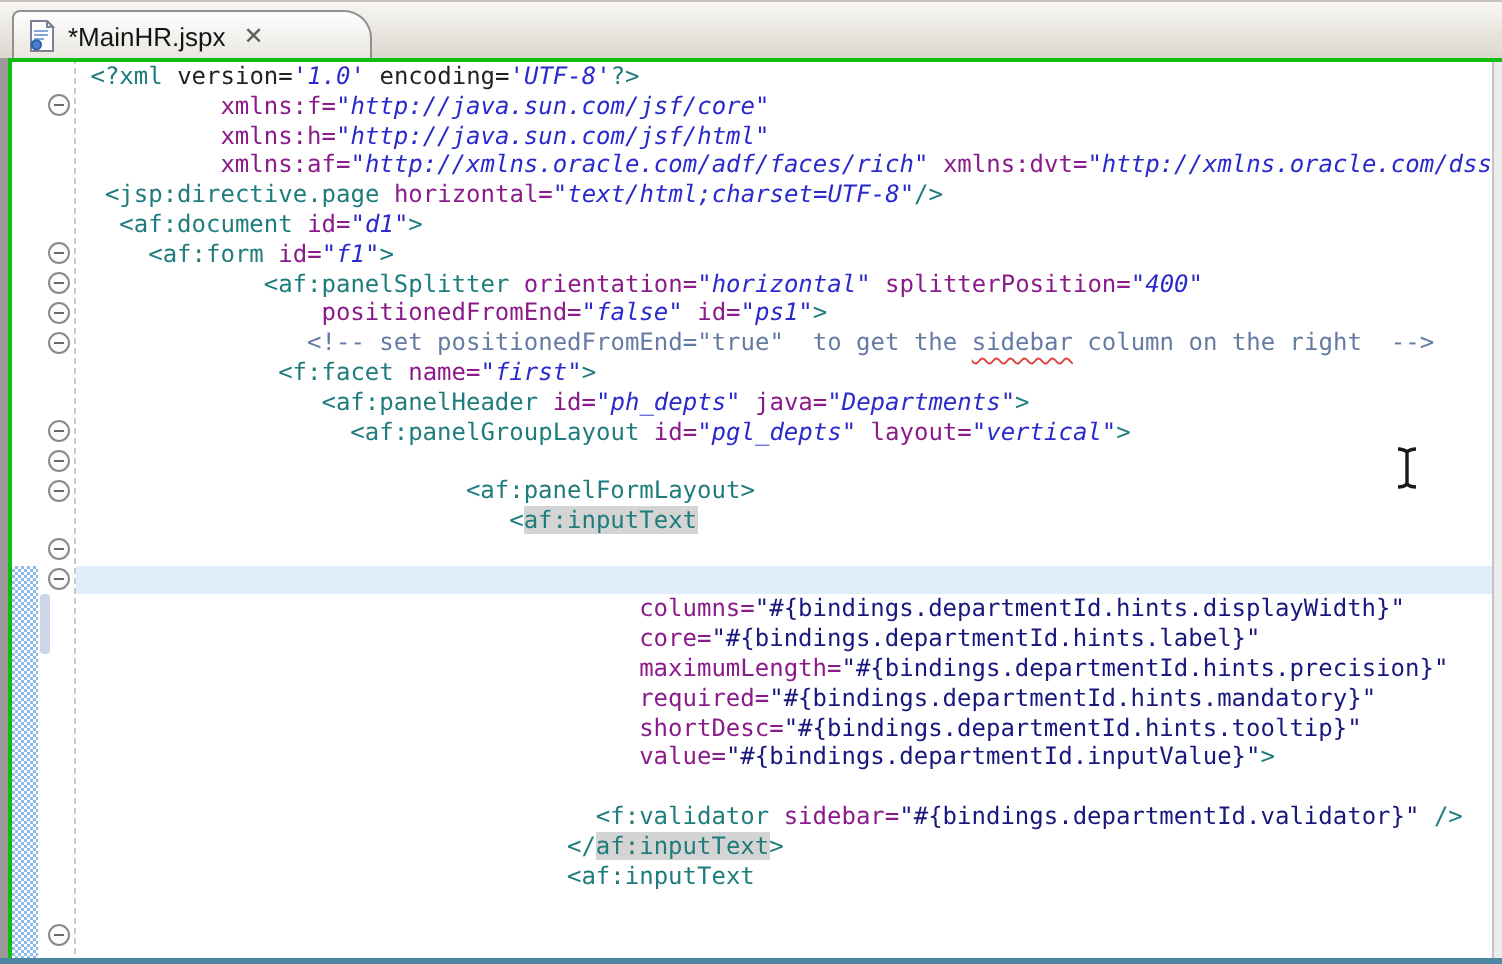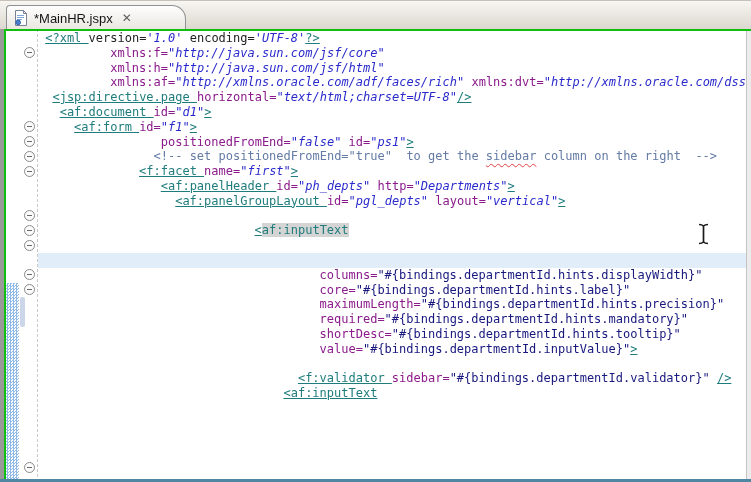--- a/index.html
+++ b/index.html
@@ -44,21 +44,21 @@
         font-family:"DejaVu Sans Mono",monospace;font-size:12px;color:#222;}
   .code-line{height:14.8px;line-height:14.8px;white-space:pre;}
   .code-line.current{background:var(--current-line);}
   .tk-val{font-style:italic;}
   .tk-occ{background:var(--occ-bg);}
   .tk-miss{text-decoration-line:underline;text-decoration-style:wavy;
            text-decoration-color:var(--miss-red);text-decoration-thickness:1px;text-underline-offset:3px;}
 
   .ibeam{position:absolute;left:696px;top:223px;z-index:10;}
 </style>
-<style>.tk-tag{color:#1f7c7c;text-decoration:underline;}.tk-attr{color:#8b1a8b;}.tk-val{color:#2a2acc;}.tk-el{color:#17177e;}.tk-comment{color:#647ba4;}.tk-plain{color:#222222;}.tk-occ{color:#1f7c7c;}.tk-miss{color:#647ba4;}</style></head>
+<style>.tk-tag{color:#1f7c7c;}.tk-attr{color:#8b1a8b;}.tk-val{color:#2a2acc;}.tk-el{color:#17177e;}.tk-comment{color:#647ba4;}.tk-plain{color:#222222;}.tk-occ{color:#1f7c7c;}.tk-miss{color:#647ba4;}</style></head>
 <body>
 
 <div class="screen">
 
   <div class="tabbar">
     <div class="tab">
       <span style="display:inline-flex;">
         <svg width="14" height="16" viewBox="0 0 14 16">
           <path d="M1.5 0.5 h8 l3 3 v12 h-11 z" fill="#ffffff" stroke="#7a8194"></path>
           <path d="M9.5 0.5 v3 h3 z" fill="#e8ecf4" stroke="#7a8194"></path>
@@ -95,37 +95,40 @@
     </div>
 
   <div class="code">
       <div class="code-line" style="padding-left: 7.22px;"><span class="tk-tag">&lt;?xml </span><span class="tk-plain">version=</span><span class="tk-val">'1.0'</span><span class="tk-plain"> encoding=</span><span class="tk-val">'UTF-8'</span><span class="tk-tag">?&gt;</span></div>
       <div class="code-line" style="padding-left: 72.2px;"><span class="tk-attr">xmlns:f=</span><span class="tk-val">"http://java.sun.com/jsf/core"</span></div>
       <div class="code-line" style="padding-left: 72.2px;"><span class="tk-attr">xmlns:h=</span><span class="tk-val">"http://java.sun.com/jsf/html"</span></div>
       <div class="code-line" style="padding-left: 72.2px;"><span class="tk-attr">xmlns:af=</span><span class="tk-val">"http://xmlns.oracle.com/adf/faces/rich"</span><span class="tk-plain"> </span><span class="tk-attr">xmlns:dvt=</span><span class="tk-val">"http://xmlns.oracle.com/dss/adf</span></div>
       <div class="code-line" style="padding-left: 14.44px;"><span class="tk-tag">&lt;jsp:directive.page </span><span class="tk-attr">horizontal=</span><span class="tk-val">"text/html;charset=UTF-8"</span><span class="tk-tag">/&gt;</span></div>
       <div class="code-line" style="padding-left: 21.66px;"><span class="tk-tag">&lt;af:document </span><span class="tk-attr">id=</span><span class="tk-val">"d1"</span><span class="tk-tag">&gt;</span></div>
       <div class="code-line" style="padding-left: 36.1px;"><span class="tk-tag">&lt;af:form </span><span class="tk-attr">id=</span><span class="tk-val">"f1"</span><span class="tk-tag">&gt;</span></div>
+      <div class="code-line" style="padding-left: 93.86px;"><span class="tk-tag">&lt;af:panelSplitter </span><span class="tk-attr">orientation=</span><span class="tk-val">"horizontal"</span><span class="tk-plain"> </span><span class="tk-attr">splitterPosition=</span><span class="tk-val">"400"</span></div>
       <div class="code-line" style="padding-left: 122.74px;"><span class="tk-attr">positionedFromEnd=</span><span class="tk-val">"false"</span><span class="tk-plain"> </span><span class="tk-attr">id=</span><span class="tk-val">"ps1"</span><span class="tk-tag">&gt;</span></div>
       <div class="code-line" style="padding-left: 115.52px;"><span class="tk-comment">&lt;!-- set positionedFromEnd="true"  to get the </span><span class="tk-miss">sidebar</span><span class="tk-comment"> column on the right  --&gt;</span></div>
       <div class="code-line" style="padding-left: 101.08px;"><span class="tk-tag">&lt;f:facet </span><span class="tk-attr">name=</span><span class="tk-val">"first"</span><span class="tk-tag">&gt;</span></div>
-      <div class="code-line" style="padding-left: 122.74px;"><span class="tk-tag">&lt;af:panelHeader </span><span class="tk-attr">id=</span><span class="tk-val">"ph_depts"</span><span class="tk-plain"> </span><span class="tk-attr">http=</span><span class="tk-val">"Departments"</span><span class="tk-tag">&gt;</span></div>
+      <div class="code-line" style="padding-left: 122.74px;"><span class="tk-tag">&lt;af:panelHeader </span><span class="tk-attr">id=</span><span class="tk-val">"ph_depts"</span><span class="tk-plain"> </span><span class="tk-attr">java=</span><span class="tk-val">"Departments"</span><span class="tk-tag">&gt;</span></div>
       <div class="code-line" style="padding-left: 137.18px;"><span class="tk-tag">&lt;af:panelGroupLayout </span><span class="tk-attr">id=</span><span class="tk-val">"pgl_depts"</span><span class="tk-plain"> </span><span class="tk-attr">layout=</span><span class="tk-val">"vertical"</span><span class="tk-tag">&gt;</span></div>
       <div class="code-line" style="padding-left: 0px;"></div>
+      <div class="code-line" style="padding-left: 194.94px;"><span class="tk-tag">&lt;af:panelFormLayout&gt;</span></div>
       <div class="code-line" style="padding-left: 216.6px;"><span class="tk-tag">&lt;</span><span class="tk-occ">af:inputText</span></div>
       <div class="code-line" style="padding-left: 0px;"></div>
       <div class="code-line current" style="padding-left: 0px;"></div>
       <div class="code-line" style="padding-left: 281.58px;"><span class="tk-attr">columns=</span><span class="tk-el">"#{bindings.departmentId.hints.displayWidth}"</span></div>
       <div class="code-line" style="padding-left: 281.58px;"><span class="tk-attr">core=</span><span class="tk-el">"#{bindings.departmentId.hints.label}"</span></div>
       <div class="code-line" style="padding-left: 281.58px;"><span class="tk-attr">maximumLength=</span><span class="tk-el">"#{bindings.departmentId.hints.precision}"</span></div>
       <div class="code-line" style="padding-left: 281.58px;"><span class="tk-attr">required=</span><span class="tk-el">"#{bindings.departmentId.hints.mandatory}"</span></div>
       <div class="code-line" style="padding-left: 281.58px;"><span class="tk-attr">shortDesc=</span><span class="tk-el">"#{bindings.departmentId.hints.tooltip}"</span></div>
       <div class="code-line" style="padding-left: 281.58px;"><span class="tk-attr">value=</span><span class="tk-el">"#{bindings.departmentId.inputValue}"</span><span class="tk-tag">&gt;</span></div>
       <div class="code-line" style="padding-left: 0px;"></div>
       <div class="code-line" style="padding-left: 259.92px;"><span class="tk-tag">&lt;f:validator </span><span class="tk-attr">sidebar=</span><span class="tk-el">"#{bindings.departmentId.validator}"</span><span class="tk-plain"> </span><span class="tk-tag">/&gt;</span></div>
+      <div class="code-line" style="padding-left: 245.48px;"><span class="tk-tag">&lt;/</span><span class="tk-occ">af:inputText</span><span class="tk-tag">&gt;</span></div>
       <div class="code-line" style="padding-left: 245.48px;"><span class="tk-tag">&lt;af:inputText</span></div>
     </div>
 
   <svg class="ibeam" width="15" height="22" viewBox="0 0 15 22">
     <path d="M3 1.5 Q6 1.5 7.5 3 Q9 1.5 12 1.5 M7.5 3 L7.5 19 M3 20.5 Q6 20.5 7.5 19 Q9 20.5 12 20.5" stroke="#1a1a1a" stroke-width="1.7" fill="none"></path>
   </svg>
 
   <div class="right-strip"></div>
   <div class="bottom-bar"></div>
 </div>

